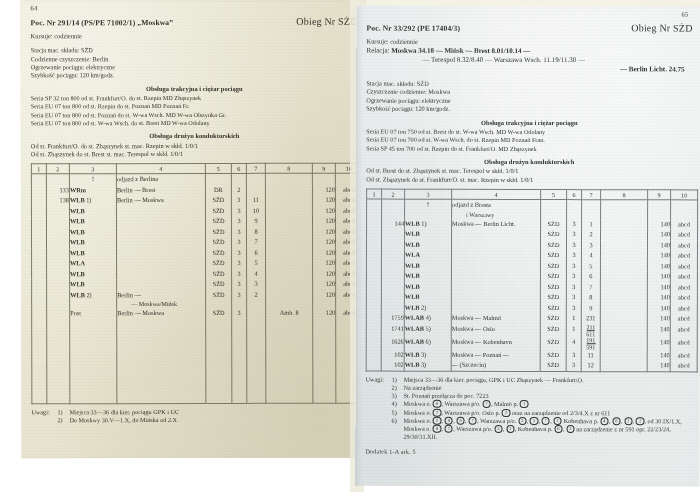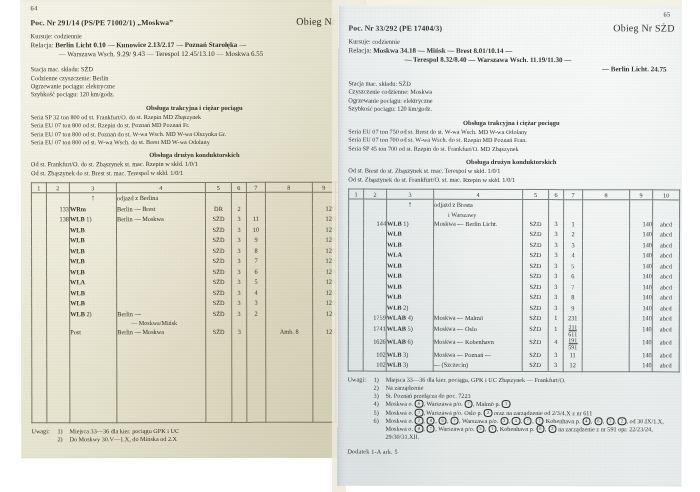--- a/index.html
+++ b/index.html
@@ -17,21 +17,21 @@
 
   
   .scan {
     position: absolute;
     top: 0;
     width: 350px;
     height: 492px;
     overflow: hidden;
   }
   .scan.left  { left: 17px; }
-  .scan.right { left: 332px; }
+  .scan.right { left: 350px; }
 
   .sheet {
     position: absolute;
     box-sizing: border-box;
     overflow: hidden;
   }
   .sheet.left {
     left: 4px; top: 0px;
     width: 346px; height: 458px;
     background: #e9e7d3;
@@ -99,21 +99,21 @@
 
   .runs { font-size: 6.4px; margin-bottom: 1px; }
   .runs .lbl { font-weight: normal; }
 
   .relacja { font-size: 7px; margin-bottom: 1px; }
   .relacja .rl-label { font-weight: normal; }
   .relacja b { font-weight: bold; }
   .relacja .cont { display: block; }
   .indent-1 { padding-left: 28px; }
   .indent-2 { padding-left: 14px; }
-  .indent-3 { padding-left: 56px; font-weight: bold; }
+  .indent-3 { padding-left: 56px; }
   .ralign  { text-align: right; padding-right: 8px; }
 
   .metablock {
     margin-top: 6px;
     font-size: 6.3px;
     line-height: 1.34;
   }
 
   .section-head {
     text-align: center;
@@ -244,25 +244,20 @@
       <div class="titlerow">
         <div class="train-no">Poc. Nr 291/14 (PS/PE 71002/1) „Moskwa”</div>
         <div class="obieg">Obieg Nr SŻD</div>
       </div>
 
       <div class="runs">
         <span class="lbl">Kursuje:</span>
         <span>codziennie</span>
       </div>
 
-      <div class="relacja">
-        <span class="rl-label">Relacja:</span>
-        <b>Berlin Licht 0.10 — Kunowice 2.13/2.17 — Poznań Starołęka —</b>
-        <span class="cont indent-1">— Warszawa Wsch. 9.29/ 9.43 — Terespol 12.45/13.10 — Moskwa 6.55</span>
-      </div>
 
       <div class="metablock">
         <div>Stacja mac. składu: SŻD</div>
         <div>Codzienne czyszczenie: Berlin</div>
         <div>Ogrzewanie pociągu: elektryczne</div>
         <div>Szybkość pociągu: 120 km/godz.</div>
       </div>
 
       <div class="section-head">Obsługa trakcyjna i ciężar pociągu</div>
       <div class="serie-list">

